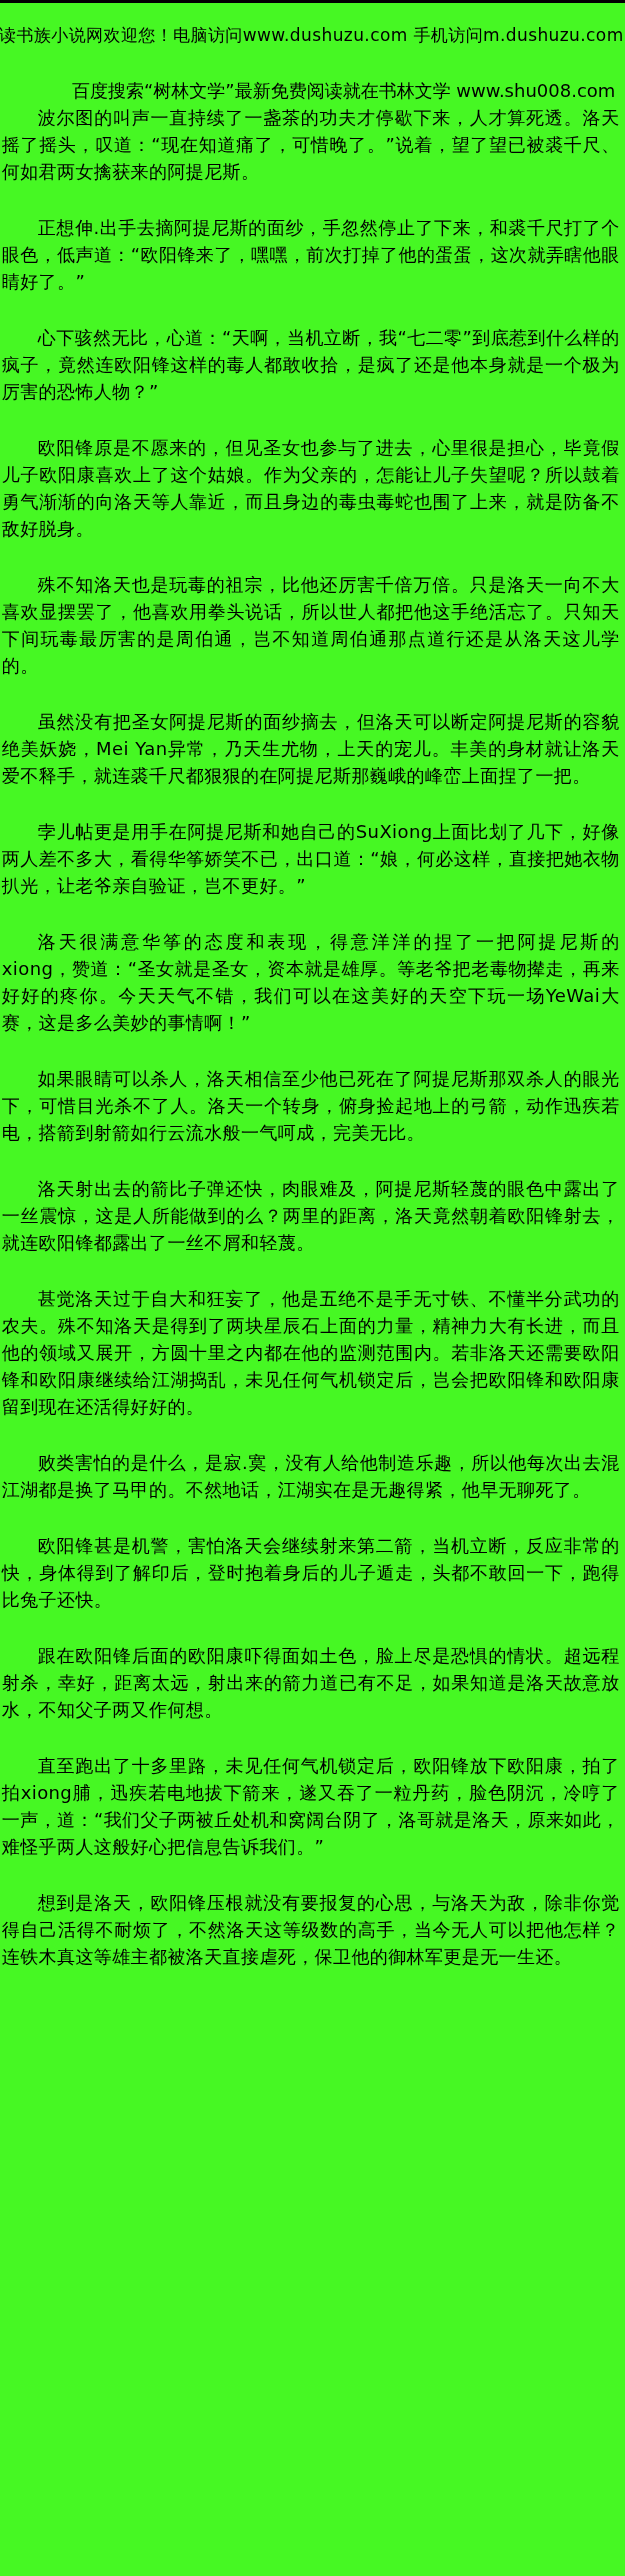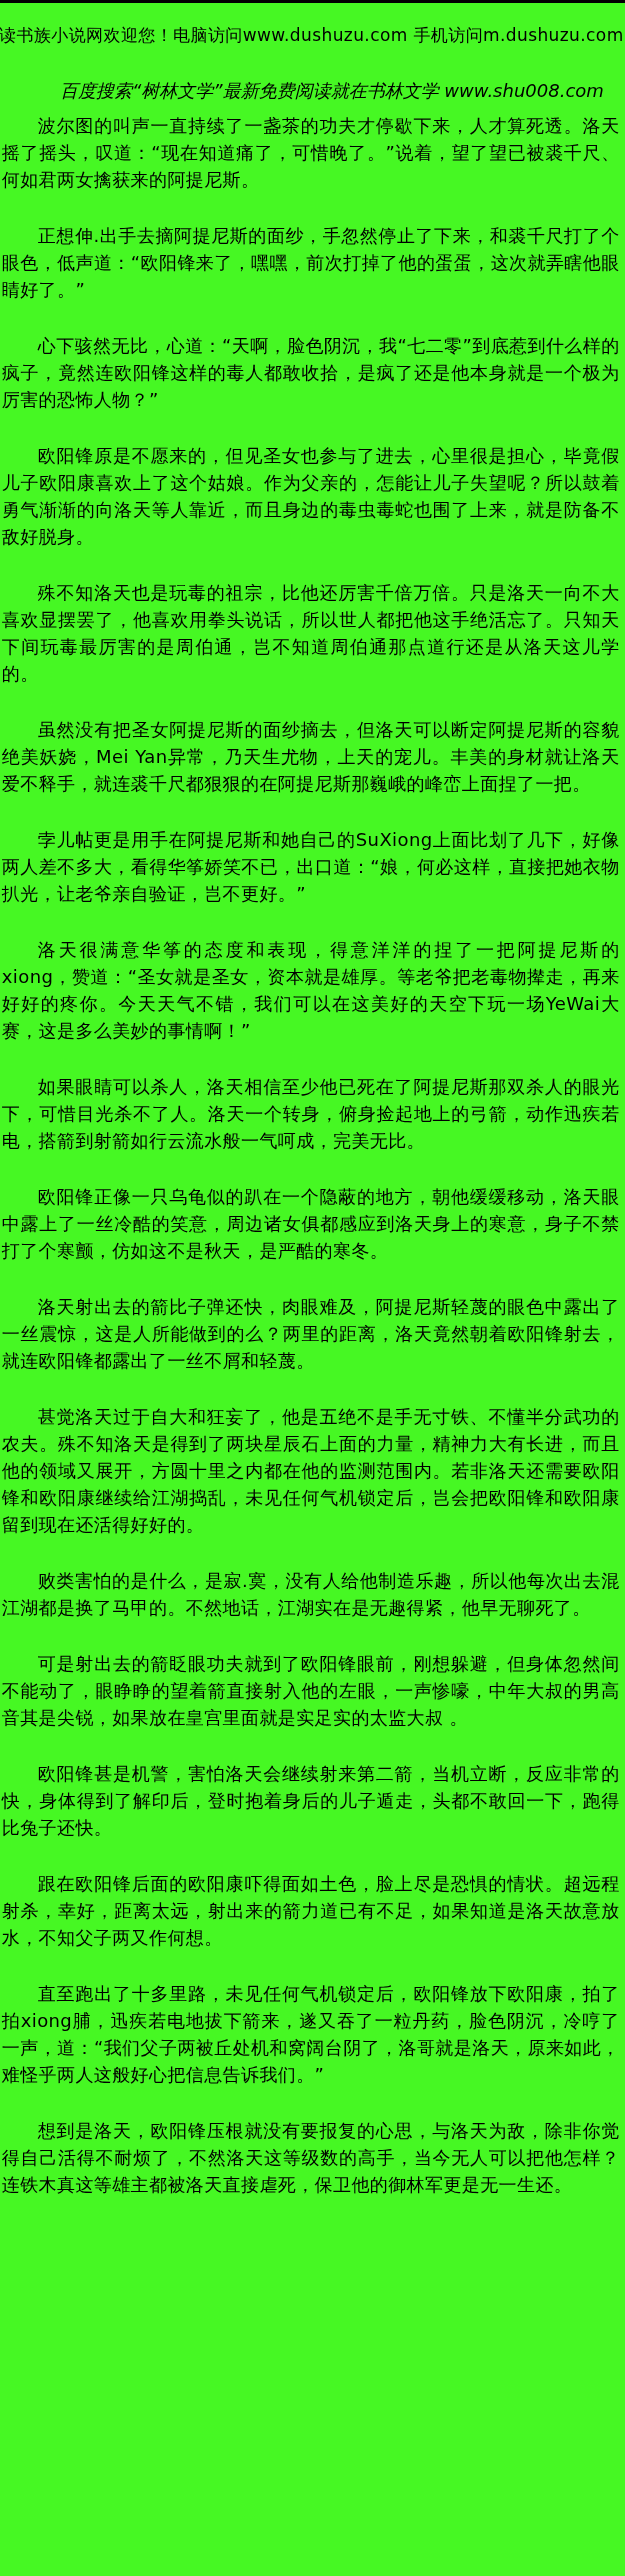--- a/index.html
+++ b/index.html
@@ -23,68 +23,65 @@
     background: #000;
   }
   .site-notice {
     margin: 21.4px 0 0 -0.9px;
     font-size: 17px;
     line-height: 23px;
     letter-spacing: 0.4px;
     white-space: nowrap;
   }
   .promo {
-    margin: 30px 0 0 8px;
-    padding-left: 52px;
+    margin: 30px 0 0 0;
+    padding-left: 72px;
     font-size: 18px;
     line-height: 27px;
     white-space: nowrap;
-    font-style: italic;
   }
   .content {
     padding: 0 5.4px 0 1.8px;
   }
   .para {
     margin: 0 0 29px 0;
     font-size: 18px;
     line-height: 27px;
     text-indent: 2em;
     text-align: justify;
     letter-spacing: 0.4px;
   }
   .para:first-child {
-    margin-top: 8px;
+    margin-top: 0;
   }
 </style>
 </head>
 <body style="background: rgb(70, 248, 35);">
 
 <div class="page" style="background: rgb(70, 248, 35); color: rgb(0, 0, 0);">
   <div class="top-bar"></div>
 
   <div class="site-notice">读书族小说网欢迎您！电脑访问www.dushuzu.com 手机访问m.dushuzu.com 交流群513781872</div>
 
   <div class="promo promo-top">百度搜索“树林文学”最新免费阅读就在书林文学 www.shu008.com</div>
 
   <div class="content">
     <div id="paragraphs">
         <p class="para">波尔图的叫声一直持续了一盏茶的功夫才停歇下来，人才算死透。洛天摇了摇头，叹道：“现在知道痛了，可惜晚了。”说着，望了望已被裘千尺、何如君两女擒获来的阿提尼斯。</p>
         <p class="para">正想伸.出手去摘阿提尼斯的面纱，手忽然停止了下来，和裘千尺打了个眼色，低声道：“欧阳锋来了，嘿嘿，前次打掉了他的蛋蛋，这次就弄瞎他眼睛好了。”</p>
-        <p class="para">心下骇然无比，心道：“天啊，脸色阴沉，我“七二零”到底惹到什么样的疯子，竟然连欧阳锋这样的毒人都敢收拾，是疯了还是他本身就是一个极为厉害的恐怖人物？”</p>
+        <p class="para">心下骇然无比，心道：“天啊，当机立断，我“七二零”到底惹到什么样的疯子，竟然连欧阳锋这样的毒人都敢收拾，是疯了还是他本身就是一个极为厉害的恐怖人物？”</p>
         <p class="para">欧阳锋原是不愿来的，但见圣女也参与了进去，心里很是担心，毕竟假儿子欧阳康喜欢上了这个姑娘。作为父亲的，怎能让儿子失望呢？所以鼓着勇气渐渐的向洛天等人靠近，而且身边的毒虫毒蛇也围了上来，就是防备不敌好脱身。</p>
         <p class="para">殊不知洛天也是玩毒的祖宗，比他还厉害千倍万倍。只是洛天一向不大喜欢显摆罢了，他喜欢用拳头说话，所以世人都把他这手绝活忘了。只知天下间玩毒最厉害的是周伯通，岂不知道周伯通那点道行还是从洛天这儿学的。</p>
         <p class="para">虽然没有把圣女阿提尼斯的面纱摘去，但洛天可以断定阿提尼斯的容貌绝美妖娆，Mei Yan异常，乃天生尤物，上天的宠儿。丰美的身材就让洛天爱不释手，就连裘千尺都狠狠的在阿提尼斯那巍峨的峰峦上面捏了一把。</p>
         <p class="para">孛儿帖更是用手在阿提尼斯和她自己的SuXiong上面比划了几下，好像两人差不多大，看得华筝娇笑不已，出口道：“娘，何必这样，直接把她衣物扒光，让老爷亲自验证，岂不更好。”</p>
         <p class="para">洛天很满意华筝的态度和表现，得意洋洋的捏了一把阿提尼斯的xiong，赞道：“圣女就是圣女，资本就是雄厚。等老爷把老毒物撵走，再来好好的疼你。今天天气不错，我们可以在这美好的天空下玩一场YeWai大赛，这是多么美妙的事情啊！”</p>
         <p class="para">如果眼睛可以杀人，洛天相信至少他已死在了阿提尼斯那双杀人的眼光下，可惜目光杀不了人。洛天一个转身，俯身捡起地上的弓箭，动作迅疾若电，搭箭到射箭如行云流水般一气呵成，完美无比。</p>
-        <p class="para">欧阳锋正像一只乌龟似的趴在一个隐蔽的地方，朝他缓缓移动，洛天眼中露上了一丝冷酷的笑意，周边诸女俱都感应到洛天身上的寒意，身子不禁打了个寒颤，仿如这不是秋天，是严酷的寒冬。</p>
         <p class="para">洛天射出去的箭比子弹还快，肉眼难及，阿提尼斯轻蔑的眼色中露出了一丝震惊，这是人所能做到的么？两里的距离，洛天竟然朝着欧阳锋射去，就连欧阳锋都露出了一丝不屑和轻蔑。</p>
         <p class="para">甚觉洛天过于自大和狂妄了，他是五绝不是手无寸铁、不懂半分武功的农夫。殊不知洛天是得到了两块星辰石上面的力量，精神力大有长进，而且他的领域又展开，方圆十里之内都在他的监测范围内。若非洛天还需要欧阳锋和欧阳康继续给江湖捣乱，未见任何气机锁定后，岂会把欧阳锋和欧阳康留到现在还活得好好的。</p>
         <p class="para">败类害怕的是什么，是寂.寞，没有人给他制造乐趣，所以他每次出去混江湖都是换了马甲的。不然地话，江湖实在是无趣得紧，他早无聊死了。</p>
-        <p class="para">可是射出去的箭眨眼功夫就到了欧阳锋眼前，刚想躲避，但身体忽然间不能动了，眼睁睁的望着箭直接射入他的左眼，一声惨嚎，中年大叔的男高音其是尖锐，如果放在皇宫里面就是实足实的太监大叔 。</p>
         <p class="para">欧阳锋甚是机警，害怕洛天会继续射来第二箭，当机立断，反应非常的快，身体得到了解印后，登时抱着身后的儿子遁走，头都不敢回一下，跑得比兔子还快。</p>
         <p class="para">跟在欧阳锋后面的欧阳康吓得面如土色，脸上尽是恐惧的情状。超远程射杀，幸好，距离太远，射出来的箭力道已有不足，如果知道是洛天故意放水，不知父子两又作何想。</p>
         <p class="para">直至跑出了十多里路，未见任何气机锁定后，欧阳锋放下欧阳康，拍了拍xiong脯，迅疾若电地拔下箭来，遂又吞了一粒丹药，脸色阴沉，冷哼了一声，道：“我们父子两被丘处机和窝阔台阴了，洛哥就是洛天，原来如此，难怪乎两人这般好心把信息告诉我们。”</p>
         <p class="para">想到是洛天，欧阳锋压根就没有要报复的心思，与洛天为敌，除非你觉得自己活得不耐烦了，不然洛天这等级数的高手，当今无人可以把他怎样？连铁木真这等雄主都被洛天直接虐死，保卫他的御林军更是无一生还。</p>
       </div>
 
   </div>
 
 </div>
 

